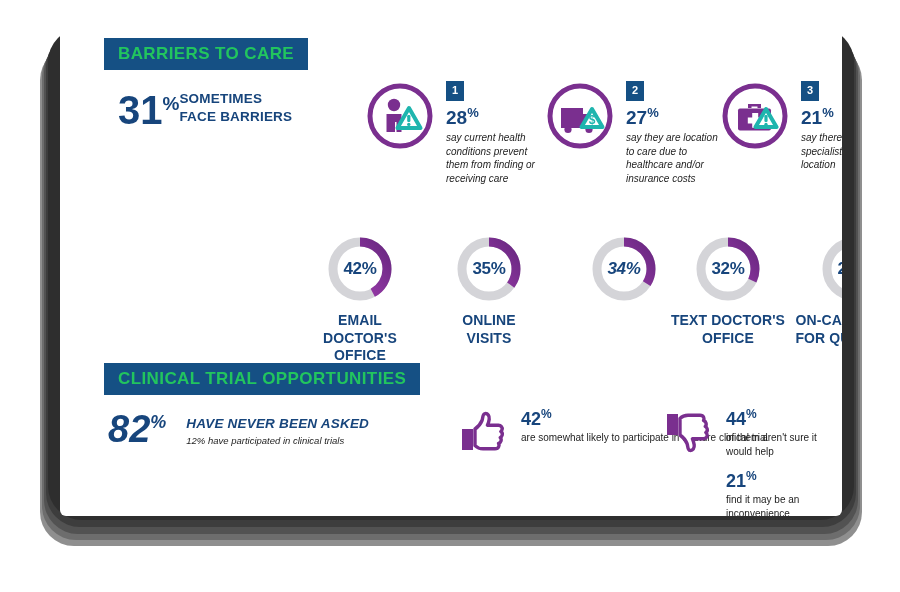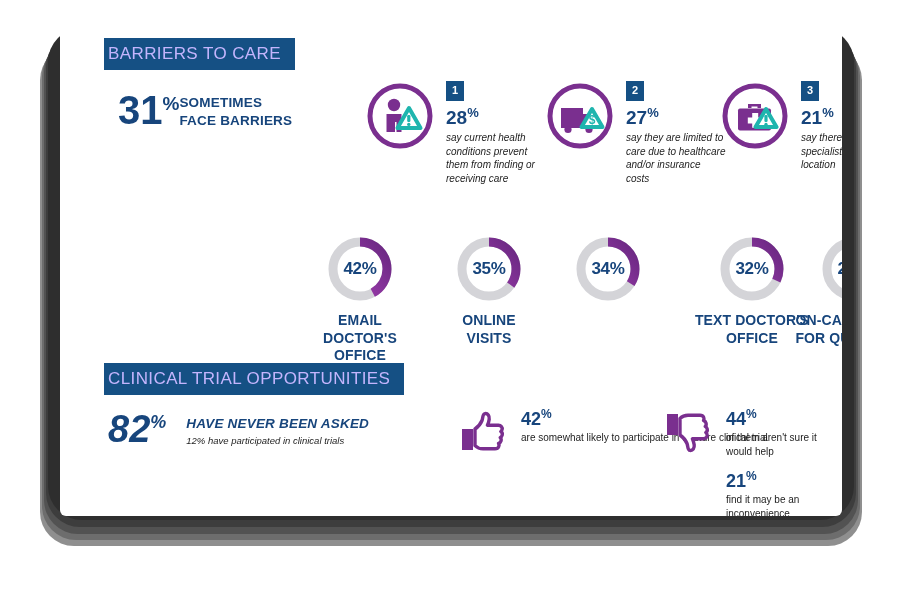--- a/index.html
+++ b/index.html
@@ -10,29 +10,29 @@
   }
   
   #stack{position:absolute;left:0;top:0;width:900px;height:592px;}
   .layer{position:absolute;border-radius:34px;}
   .page{
     position:absolute;left:60px;top:28px;width:782px;height:488px;
     background:#ffffff;border-radius:6px;z-index:40;overflow:hidden;
   }
   
   .band{
-    display:inline-block;background:#155084;color:#c4b5fd;
-    font-weight:normal;letter-spacing:.4px;
-    padding:7px 14px 8px 4px;font-size:17px;line-height:1;
+    display:inline-block;background:#155084;color:#22c55e;
+    font-weight:bold;letter-spacing:.4px;
+    padding:7px 14px 8px 14px;font-size:17px;line-height:1;
   }
   .bignum{font-weight:bold;color:#17457c;}
   
   #sec1{position:absolute;left:44px;top:10px;width:740px;}
   #sec1 .hdr{position:absolute;left:0;top:0;}
-  #s1-left{position:absolute;left:14px;top:52px;display:flex;align-items:flex-end;}
+  #s1-left{position:absolute;left:14px;top:52px;display:flex;align-items:flex-start;}
   #s1-left .pct{font-size:40px;line-height:1;}
   #s1-left .pct sup{font-size:19px;vertical-align:super;font-weight:bold;}
   #s1-left .lbl{font-size:13.5px;font-weight:bold;color:#17457c;line-height:1.35;letter-spacing:.2px;}
   .barrier{position:absolute;top:42px;display:flex;align-items:flex-start;}
   .barrier .circ{flex:0 0 auto;margin-right:10px;}
   .barrier .txt{width:100px;}
   .numbadge{
     display:inline-block;background:#155084;color:#fff;font-weight:bold;
     font-size:11px;line-height:1;padding:4px 6px 5px 6px;margin-bottom:5px;
   }
@@ -120,21 +120,21 @@
           <path d="M39 34 h8 l6 7 v7 h-14 z" fill="#7a2f8f"></path>
           <circle cx="24" cy="49.5" r="3.6" fill="#7a2f8f"></circle>
           <circle cx="45" cy="49.5" r="3.6" fill="#7a2f8f"></circle>
           <path d="M48 29 L58.5 47 H37.5 Z" fill="#ffffff" stroke="#1fb5ae" stroke-width="4" stroke-linejoin="round"></path>
           <text x="48" y="44" font-family="'Liberation Sans',sans-serif" font-size="12" font-weight="bold" fill="#1fb5ae" text-anchor="middle">$</text>
         </svg>
       </div>
       <div class="txt">
         <div class="numbadge">2</div>
         <div class="p"><span>27</span><sup>%</sup></div>
-        <div class="d">say they are limited to care due to healthcare and/or insurance costs</div>
+        <div class="d">say they are location to care due to healthcare and/or insurance costs</div>
       </div>
     </div>
 
     <div class="barrier" style="left:615px;">
       <div class="circ">
         <svg width="72" height="72" viewBox="0 0 72 72">
           <circle cx="36" cy="36" r="30" fill="none" stroke="#7a2f8f" stroke-width="5"></circle>
           <path d="M29 24 h13 v4 h-3.5 v-1.5 h-6 V28 H29 z" fill="#7a2f8f"></path>
           <rect x="19" y="28.5" width="33" height="22" rx="2" fill="#7a2f8f"></rect>
           <path d="M33.2 33 h6 v4.4 h4.4 v6 h-4.4 V47.8 h-6 v-4.4 H28.8 v-6 h4.4 z" fill="#ffffff"></path>
@@ -189,38 +189,38 @@
         </svg>
         <div class="val">35%</div>
       </div>
       <div class="cap">
         <div>ONLINE</div>
         <div>VISITS</div>
       </div>
     </div>
 
     
-    <div class="donut" style="left:444px;">
+    <div class="donut" style="left:460px;font-style:italic;">
       <div class="ring">
         <svg width="72" height="72" viewBox="0 0 72 72">
           <defs>
               <linearGradient id="g2" x1="0" y1="0" x2="0.75" y2="1">
             <stop offset="0%" stop-color="#b144bd"></stop>
                 <stop offset="100%" stop-color="#6f2a86"></stop>
               </linearGradient>
             </defs>
           <circle cx="36" cy="36" r="27" fill="none" stroke="#d4d4d8" stroke-width="9"></circle>
           <circle class="arc" cx="36" cy="36" r="27" fill="none" stroke="url(#g2)" stroke-width="9" transform="rotate(-90 36 36)" stroke-dasharray="57.6796411199086 111.96636217394021"></circle>
         </svg>
         <div class="val">34%</div>
       </div>
     </div>
 
     
-    <div class="donut" style="left:588px;">
+    <div class="donut" style="left:564px;">
       <div class="ring">
         <svg width="72" height="72" viewBox="0 0 72 72">
           <defs>
               <linearGradient id="g3" x1="0" y1="0" x2="0.75" y2="1">
             <stop offset="0%" stop-color="#b144bd"></stop>
                 <stop offset="100%" stop-color="#6f2a86"></stop>
               </linearGradient>
             </defs>
           <circle cx="36" cy="36" r="27" fill="none" stroke="#d4d4d8" stroke-width="9"></circle>
           <circle class="arc" cx="36" cy="36" r="27" fill="none" stroke="url(#g3)" stroke-width="9" transform="rotate(-90 36 36)" stroke-dasharray="54.286721054031624 115.35928223981719"></circle>

